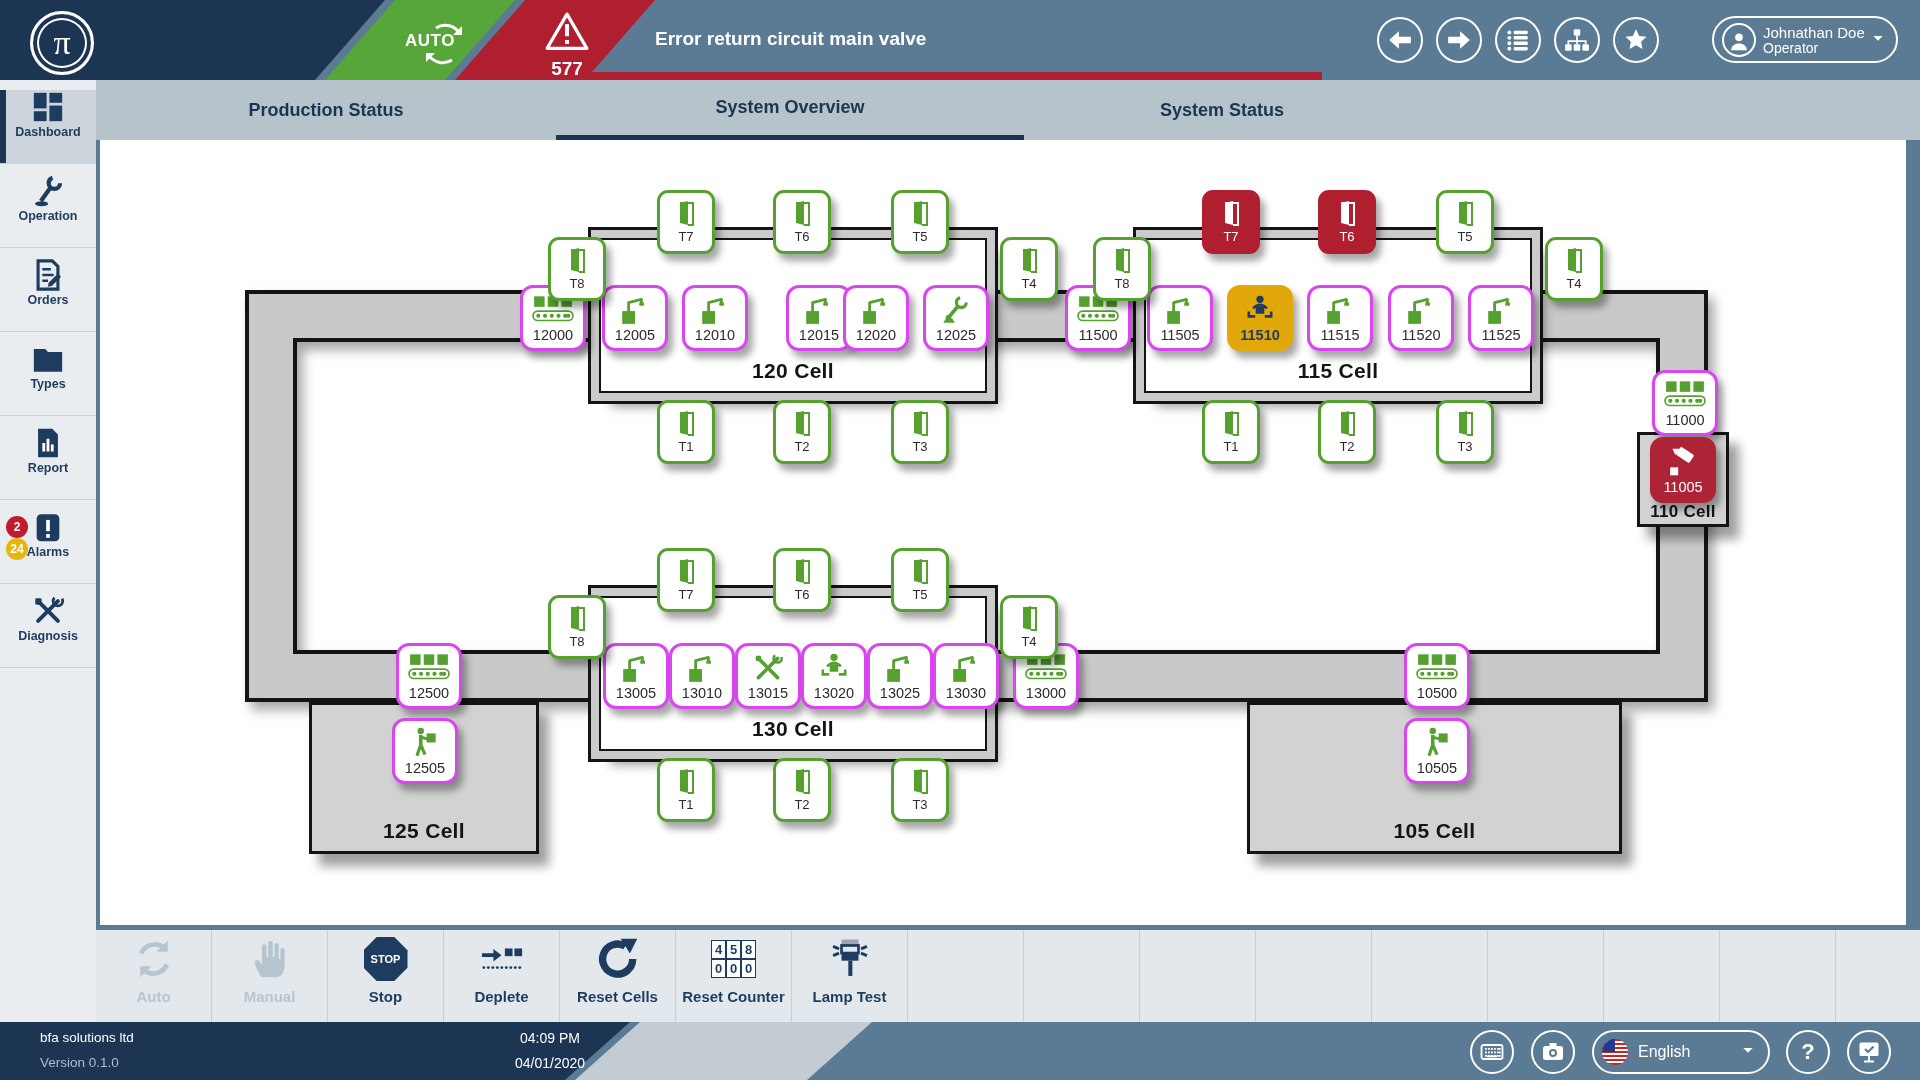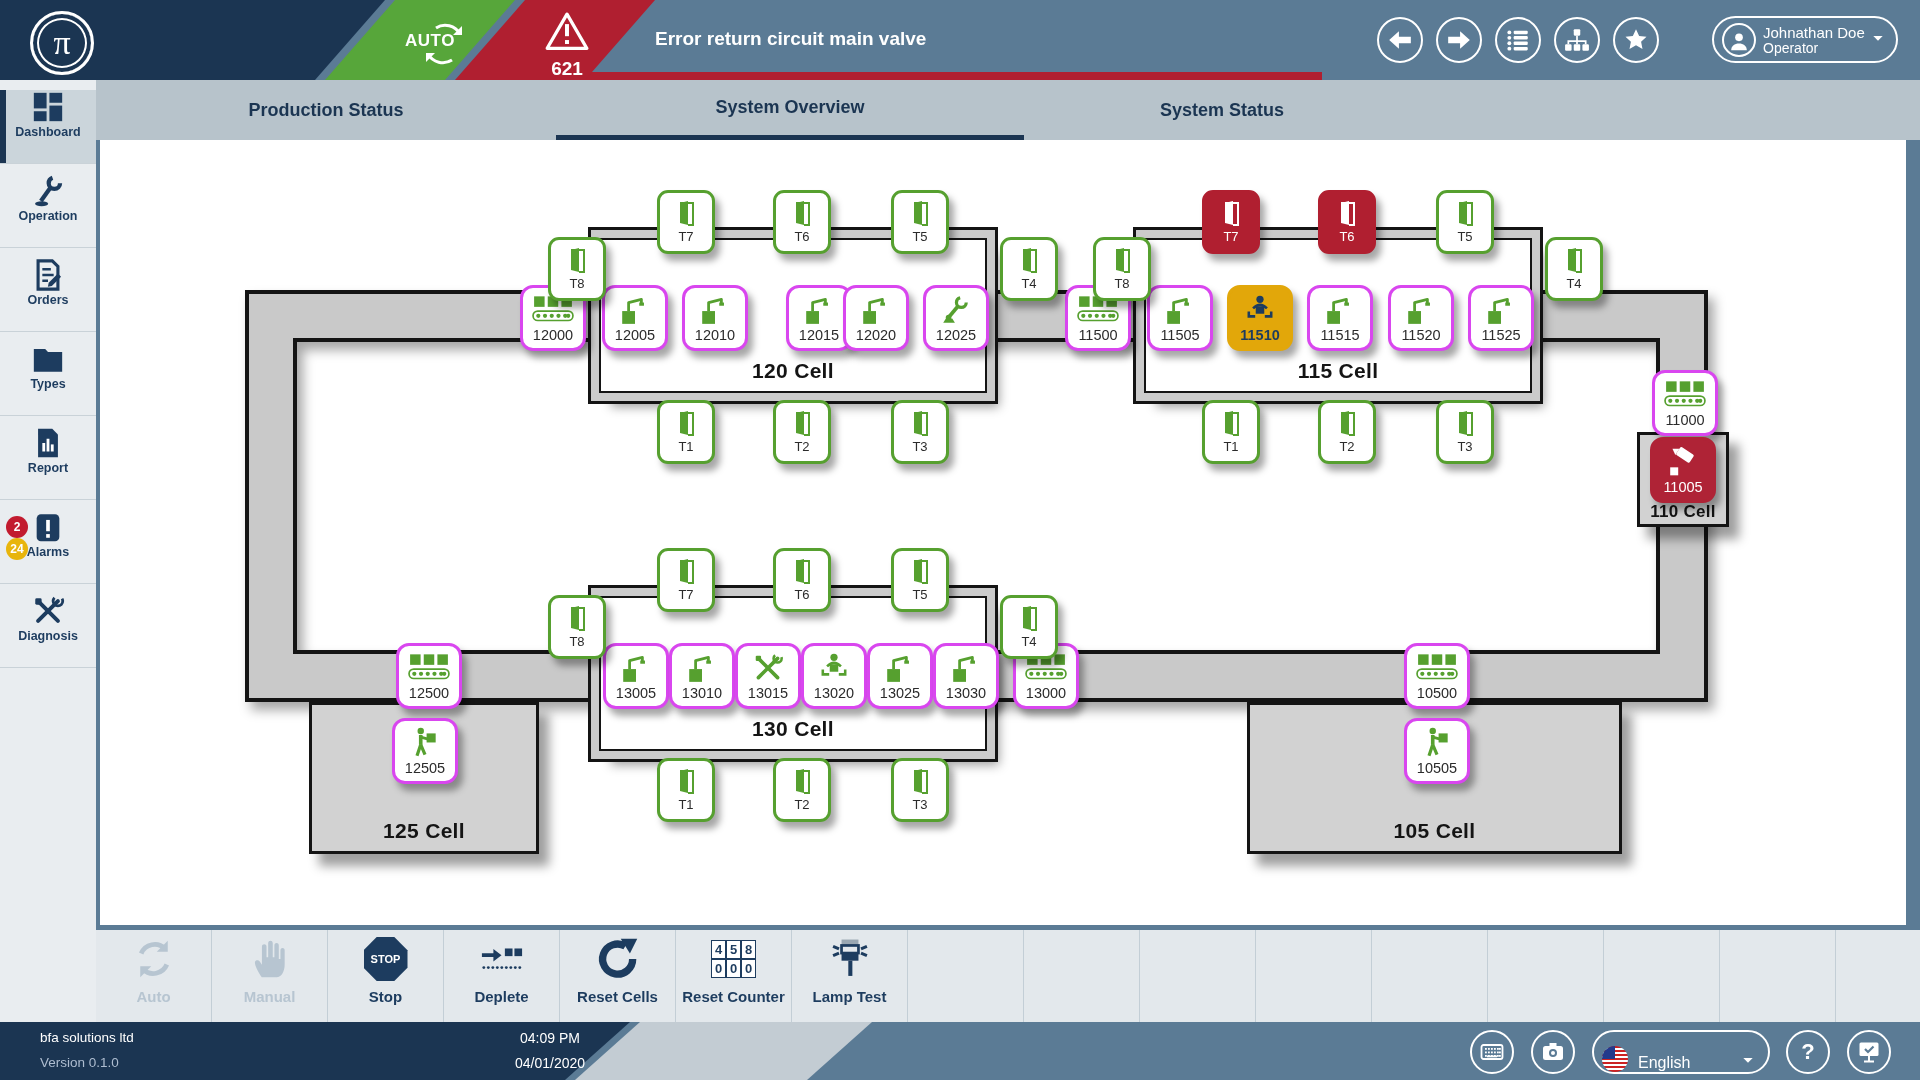--- a/index.html
+++ b/index.html
@@ -98,21 +98,21 @@
   #sb-version{position:absolute;left:40px;top:33px;font-size:13.5px;color:#aebdd0;}
   #sb-time{position:absolute;left:490px;top:8px;font-size:14px;width:120px;text-align:center;}
   #sb-date{position:absolute;left:490px;top:33px;font-size:14px;width:120px;text-align:center;}
   .sbpill{position:absolute;top:9px;height:41px;border:2px solid #fff;border-radius:22px;display:flex;
     align-items:center;box-sizing:border-box;cursor:pointer;font-size:16px;font-weight:bold;}
   .sbpill svg{width:24px;height:24px;margin:0 10px 0 16px;}
   .sbcirc{position:absolute;top:8px;width:44px;height:44px;border-radius:50%;border:2px solid #fff;
     box-sizing:border-box;display:flex;align-items:center;justify-content:center;cursor:pointer;font-weight:bold;}
   .sbcirc svg{width:24px;height:24px;}
   #lang{position:absolute;left:1592px;top:8px;width:178px;height:44px;border:2px solid #fff;border-radius:23px;
-    display:flex;align-items:flex-end;box-sizing:border-box;cursor:pointer;}
+    display:flex;align-items:center;box-sizing:border-box;cursor:pointer;}
   #flag{width:26px;height:26px;border-radius:50%;margin:0 10px 0 8px;overflow:hidden;position:relative;
     background:repeating-linear-gradient(#c22 0 2px,#fff 2px 4px);}
   #flag:before{content:"";position:absolute;left:0;top:0;width:13px;height:13px;background:#223a8c;}
   #lang .lt{font-size:16px;}
   #lang .car{margin-left:auto;margin-right:12px;}
 </style>
 </head>
 <body>
 
 <div id="topbar">
@@ -133,21 +133,21 @@
         </svg>
       </span>
     <div class="lbl">AUTO</div>
   </div>
   <div id="alarm-wrap">
     <span><span style="display:inline-block;width:44px;height:40px;margin-top:4px;"><svg viewBox="0 0 40 36" fill="none">
             <path d="M20 2 38 33H2z" stroke="#fff" stroke-width="3" stroke-linejoin="round"></path>
             <rect x="18.2" y="11" width="3.6" height="11" fill="#fff"></rect>
             <rect x="18.2" y="25.5" width="3.6" height="3.6" fill="#fff"></rect>
           </svg></span></span>
-    <div class="cnt">621</div>
+    <div class="cnt">577</div>
   </div>
   <div id="err-msg">Error return circuit main valve</div>
   <div id="navcircs">
       <div class="navcirc" style="left: 1377px;">
         <span>
           <svg viewBox="0 0 24 24" fill="none" style="width: 26px; height: 26px; display: block;">
             <path d="M2 12l9-8v5h11v6H11v5z" fill="currentColor"></path>
           </svg>
         </span>
       </div>

